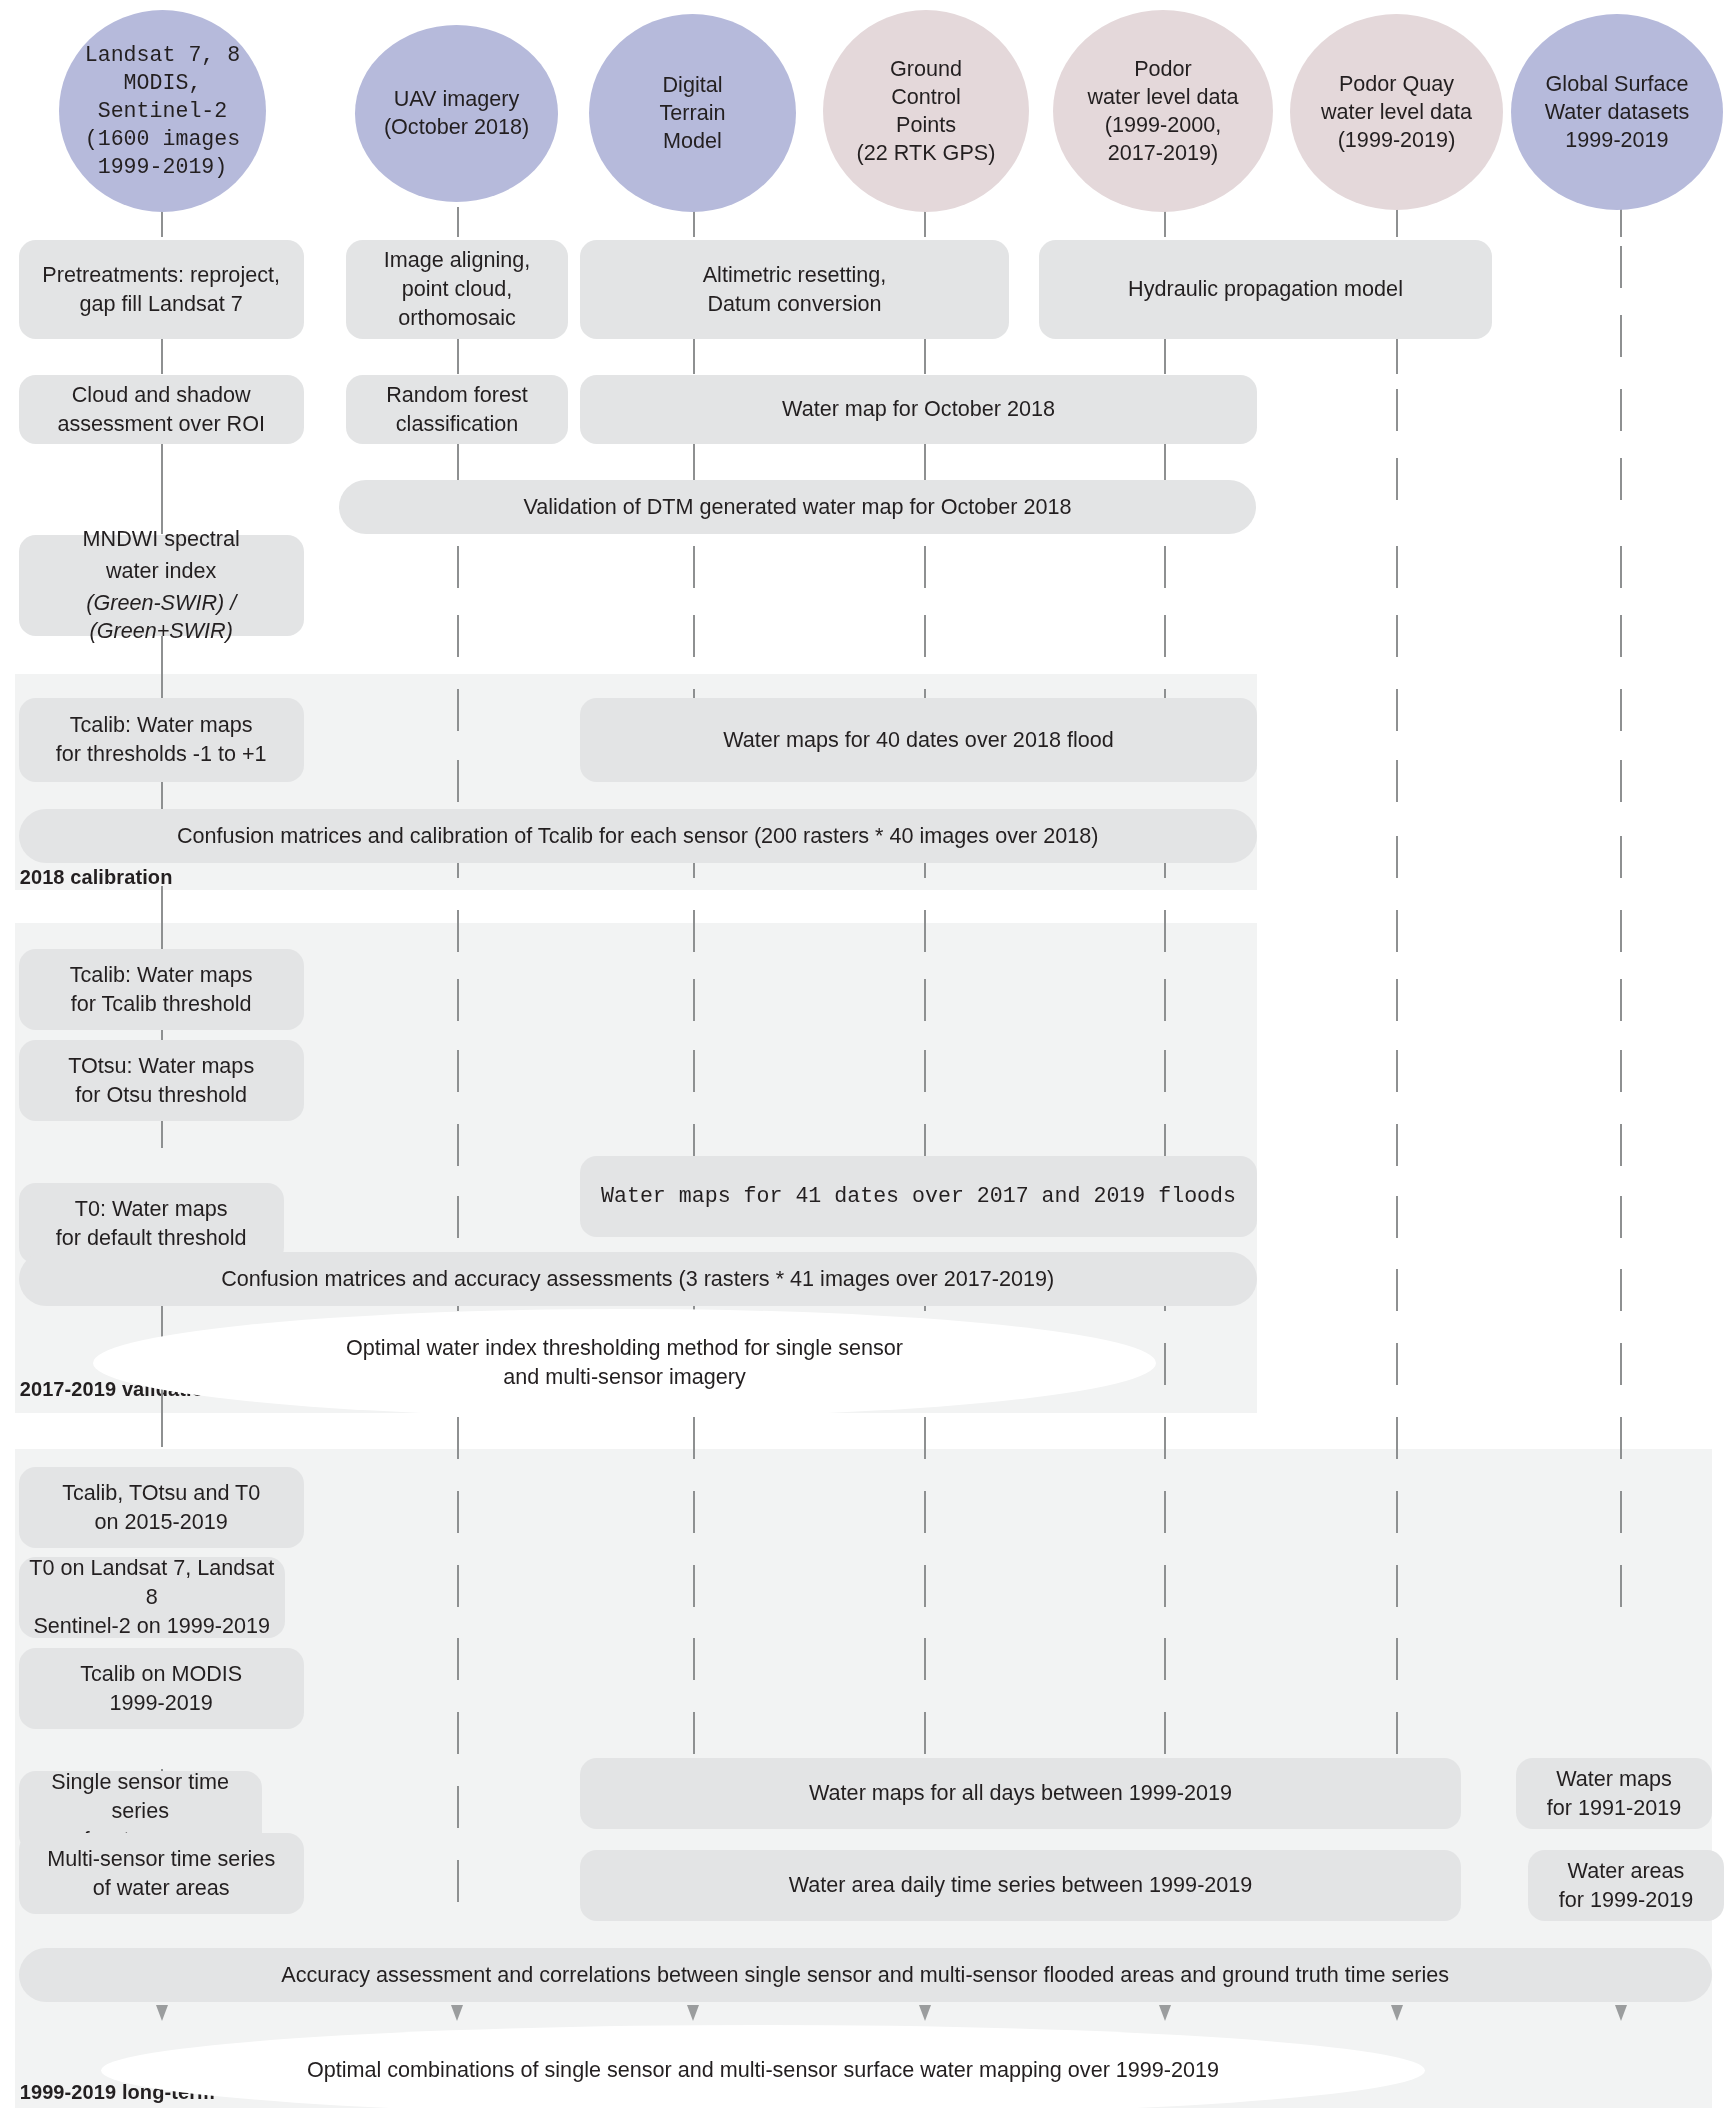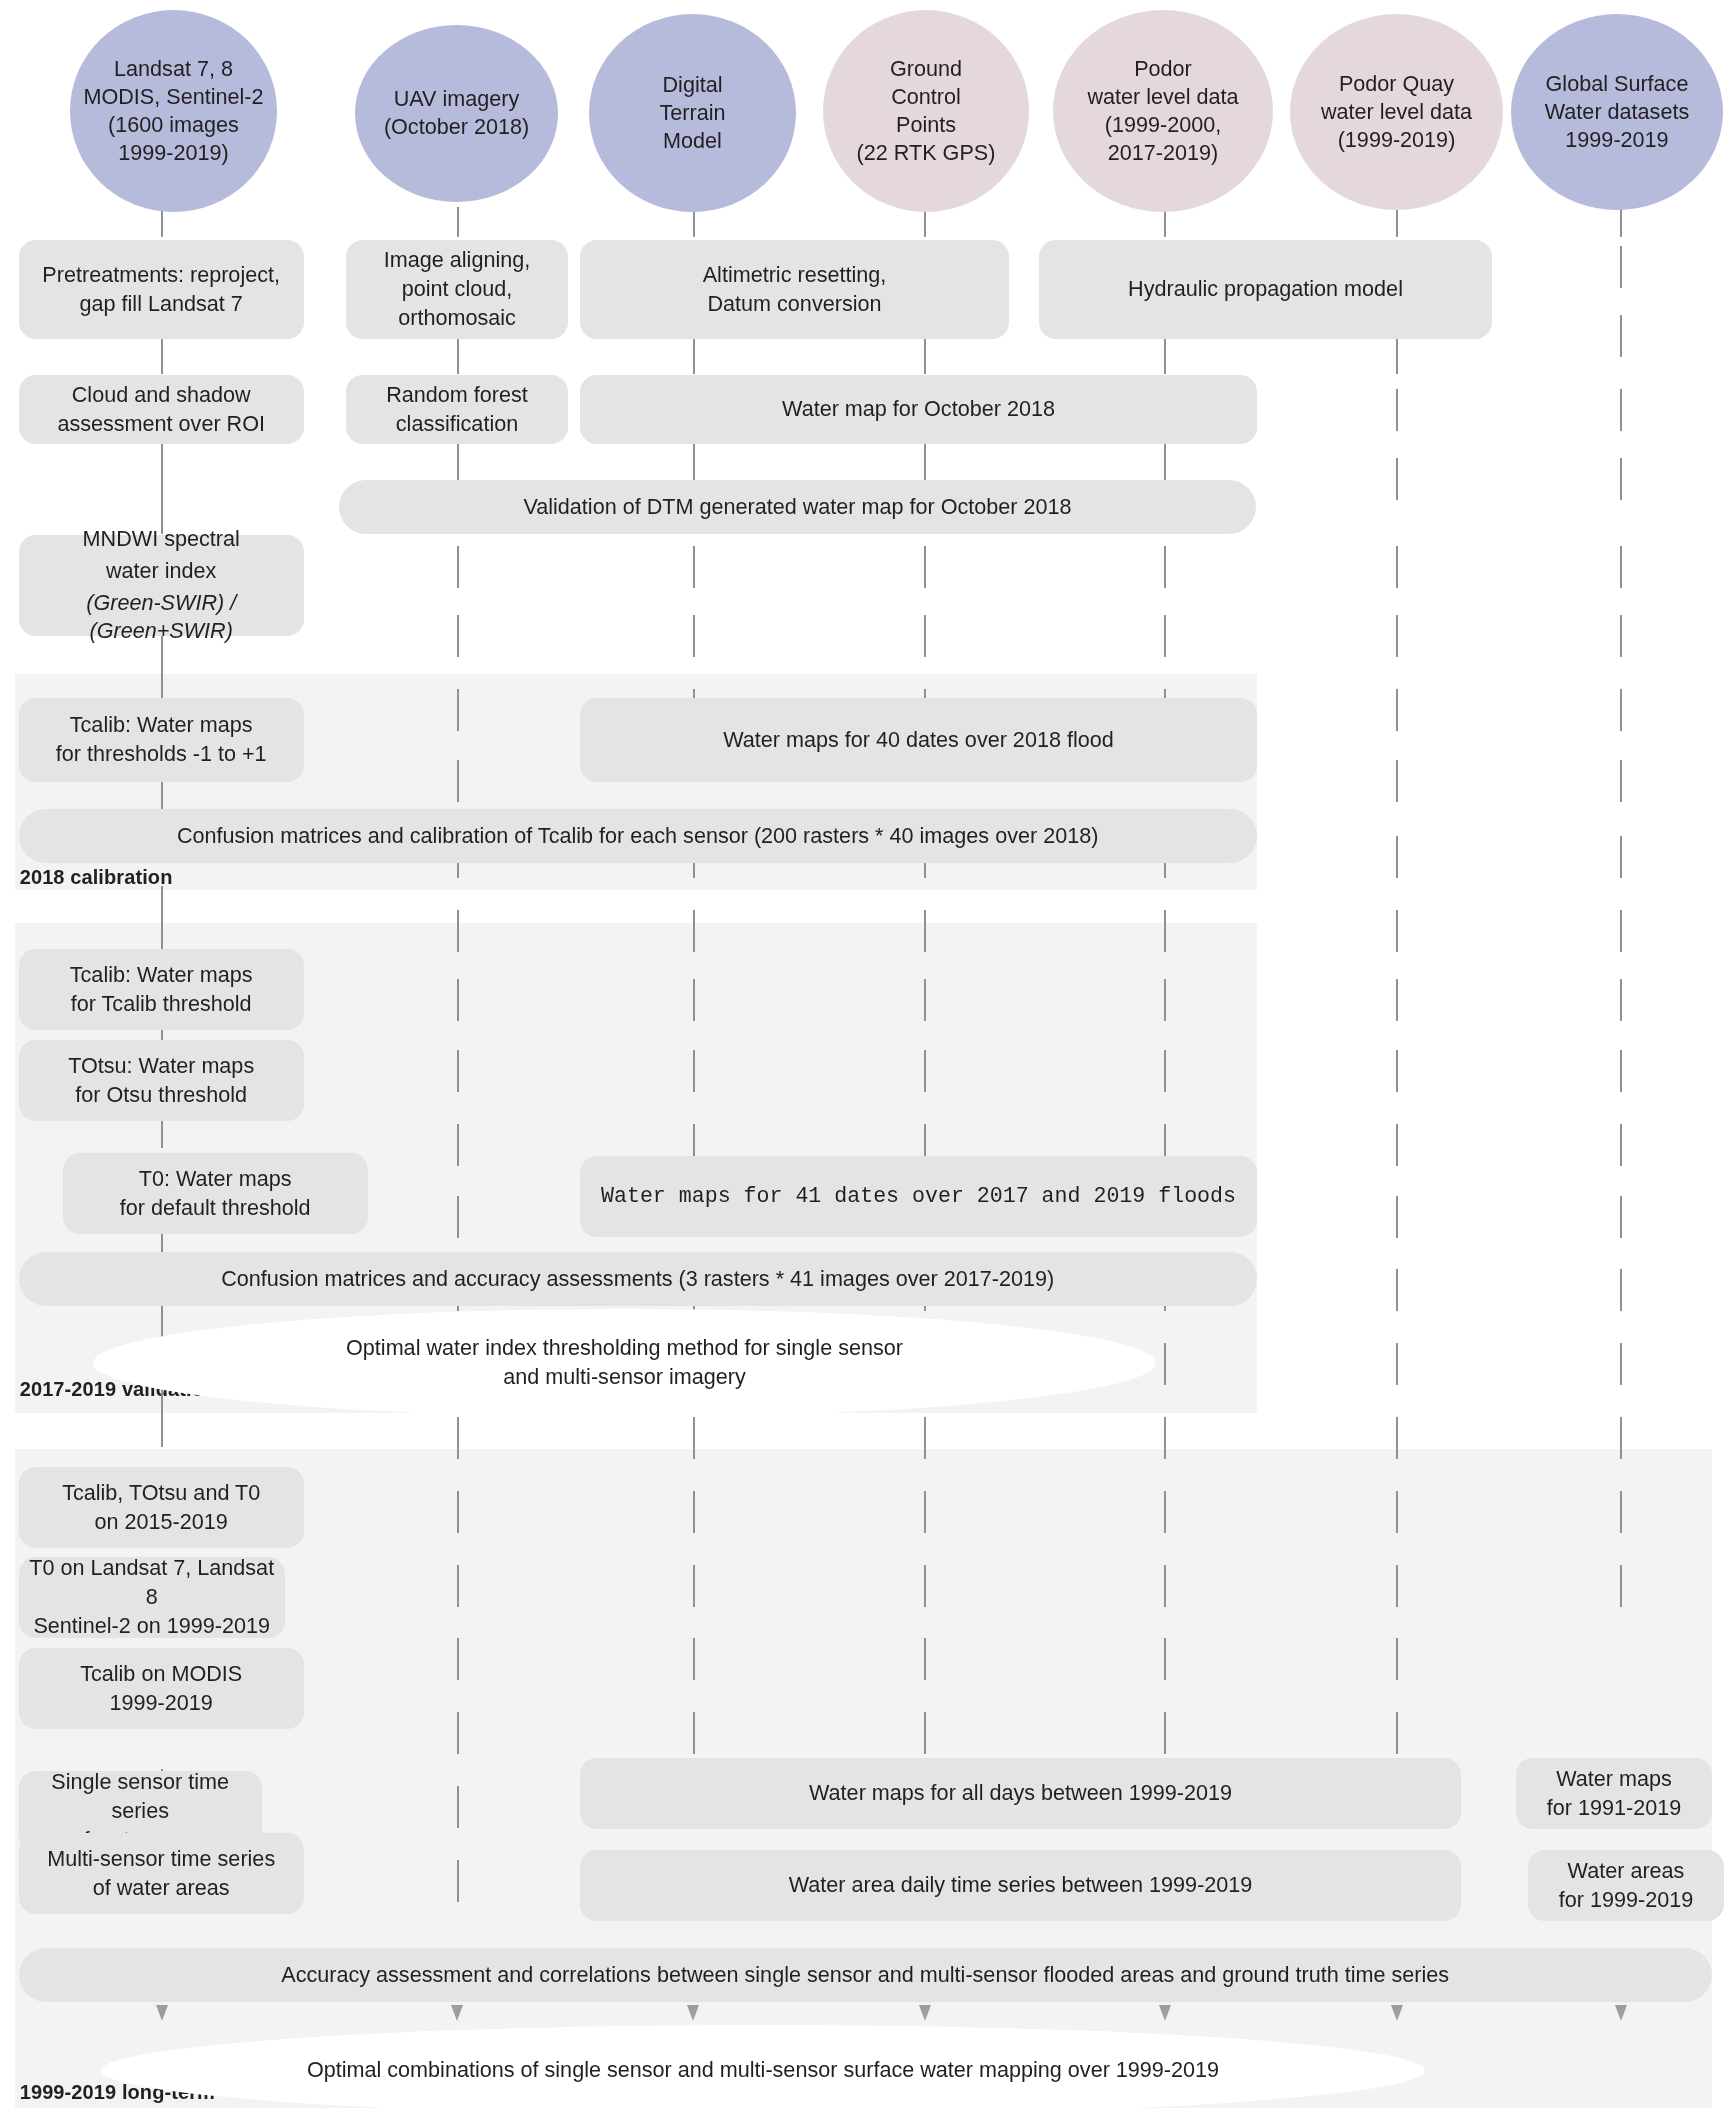--- a/index.html
+++ b/index.html
@@ -237,21 +237,21 @@
   <div class="guide" style="left:1620px; top:979px; height:42px;"></div>
   <div class="guide" style="left:1620px; top:1050px; height:42px;"></div>
   <div class="guide" style="left:1620px; top:1124px; height:42px;"></div>
   <div class="guide" style="left:1620px; top:1196px; height:42px;"></div>
   <div class="guide" style="left:1620px; top:1269px; height:42px;"></div>
   <div class="guide" style="left:1620px; top:1343px; height:42px;"></div>
   <div class="guide" style="left:1620px; top:1417px; height:42px;"></div>
   <div class="guide" style="left:1620px; top:1491px; height:42px;"></div>
   <div class="guide" style="left:1620px; top:1565px; height:42px;"></div>
 
-  <div class="src src-blue ml" style="left:70px; top:9.8px; width:207px; height:202px;">Landsat 7, 8
+  <div class="src src-blue ml" style="left:59px; top:9.8px; width:207px; height:202px;font-family:Liberation Mono, monospace;">Landsat 7, 8
 MODIS, Sentinel-2
 (1600 images
 1999-2019)</div>
   <div class="src src-blue ml" style="left:355px; top:24.6px; width:203px; height:177px;">UAV imagery
 (October 2018)</div>
   <div class="src src-blue ml" style="left:589px; top:13.8px; width:207px; height:198px;">Digital
 Terrain
 Model</div>
   <div class="src src-pink ml" style="left:823px; top:9.8px; width:206px; height:202px;">Ground
 Control
@@ -293,21 +293,21 @@
 
   <div class="box ml" style="left:18.7px; top:698px; width:285px; height:84px;">Tcalib: Water maps
 for thresholds -1 to +1</div>
   <div class="box" style="left:580px; top:698px; width:677px; height:84px;">Water maps for 40 dates over 2018 flood</div>
   <div class="box pill" style="left:18.7px; top:809px; width:1238px; height:54px;">Confusion matrices and calibration of Tcalib for each sensor (200 rasters * 40 images over 2018)</div>
 
   <div class="box ml" style="left:18.7px; top:949px; width:285px; height:81px;">Tcalib: Water maps
 for Tcalib threshold</div>
   <div class="box ml" style="left:18.7px; top:1040px; width:285px; height:81px;">TOtsu: Water maps
 for Otsu threshold</div>
-  <div class="box ml" style="left:18.7px; top:1153px; width:305px; height:81px;margin-left:44px;">T0: Water maps
+  <div class="box ml" style="left:18.7px; top:1183px; width:265px; height:81px;">T0: Water maps
 for default threshold</div>
   <div class="box" style="left:580px; top:1156px; width:677px; height:81px;font-family:Liberation Mono, monospace;">Water maps for  41 dates over 2017 and 2019 floods</div>
   <div class="box pill" style="left:18.7px; top:1252px; width:1238px; height:54px;">Confusion matrices and accuracy assessments (3 rasters * 41 images over 2017-2019)</div>
   <div class="outcome ml" style="left:93px; top:1309px; width:1063px; height:108px;">Optimal water index thresholding method for single sensor
 and multi-sensor imagery</div>
 
   <div class="box ml" style="left:18.7px; top:1467px; width:285px; height:81px;">Tcalib, TOtsu and T0
 on 2015-2019</div>
   <div class="box ml" style="left:18.7px; top:1557px; width:266px; height:81px;">T0 on Landsat 7, Landsat 8
 Sentinel-2 on 1999-2019</div>

